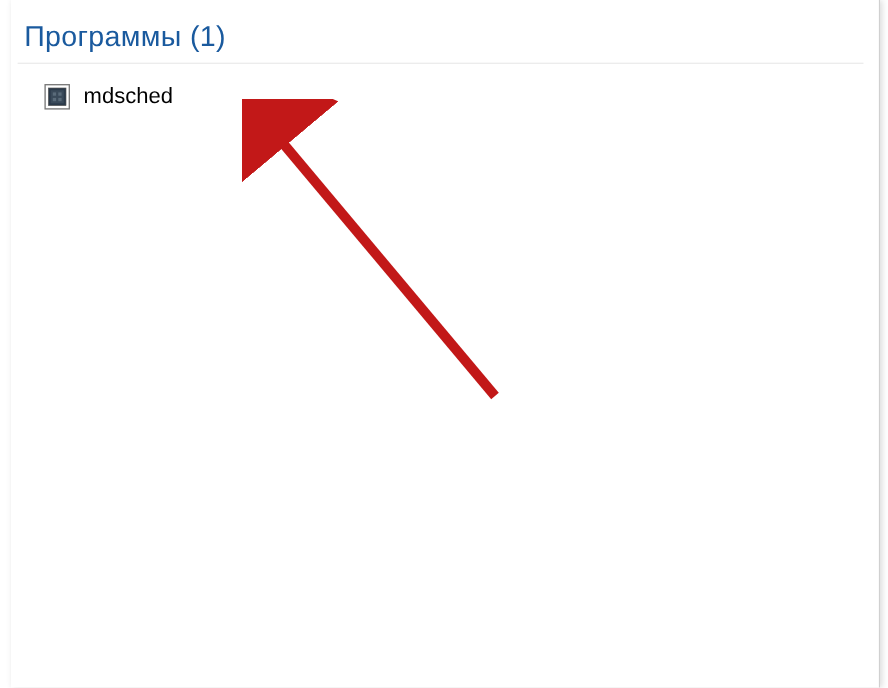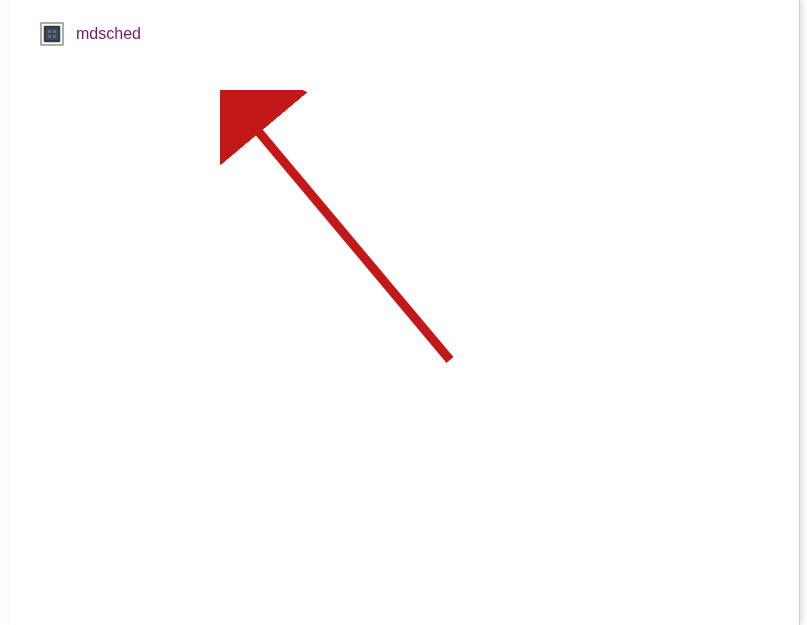--- a/index.html
+++ b/index.html
@@ -46,35 +46,36 @@
       width: 24px;
       height: 24px;
       flex-shrink: 0;
     }
     .app-icon svg {
       width: 100%;
       height: 100%;
       display: block;
     }
     .result-label {
-      color: #701a75;
-      font-size: 16px;
+      color: #000000;
+      font-size: 20px;
       font-weight: 400;
     }
     .annotation-arrow {
       position: absolute;
       left: 220px;
       top: 90px;
       pointer-events: none;
     }
   </style>
 </head>
 <body>
 
 <div class="panel">
+  <div class="section-header">Программы (1)</div>
 
   <div class="result-item">
     <span class="app-icon">
       <svg viewBox="0 0 24 24">
         <rect x="1" y="1" width="22" height="22" fill="#ffffff" stroke="#777" stroke-width="1.2"></rect>
         <rect x="4" y="4" width="16" height="16" fill="#2b3a4a" stroke="#555" stroke-width="0.6"></rect>
         <rect x="6" y="6" width="12" height="12" fill="#3a4a5a"></rect>
         <rect x="8" y="8" width="3" height="3" fill="#5a6b7a"></rect>
         <rect x="13" y="8" width="3" height="3" fill="#5a6b7a"></rect>
         <rect x="8" y="13" width="3" height="3" fill="#5a6b7a"></rect>

